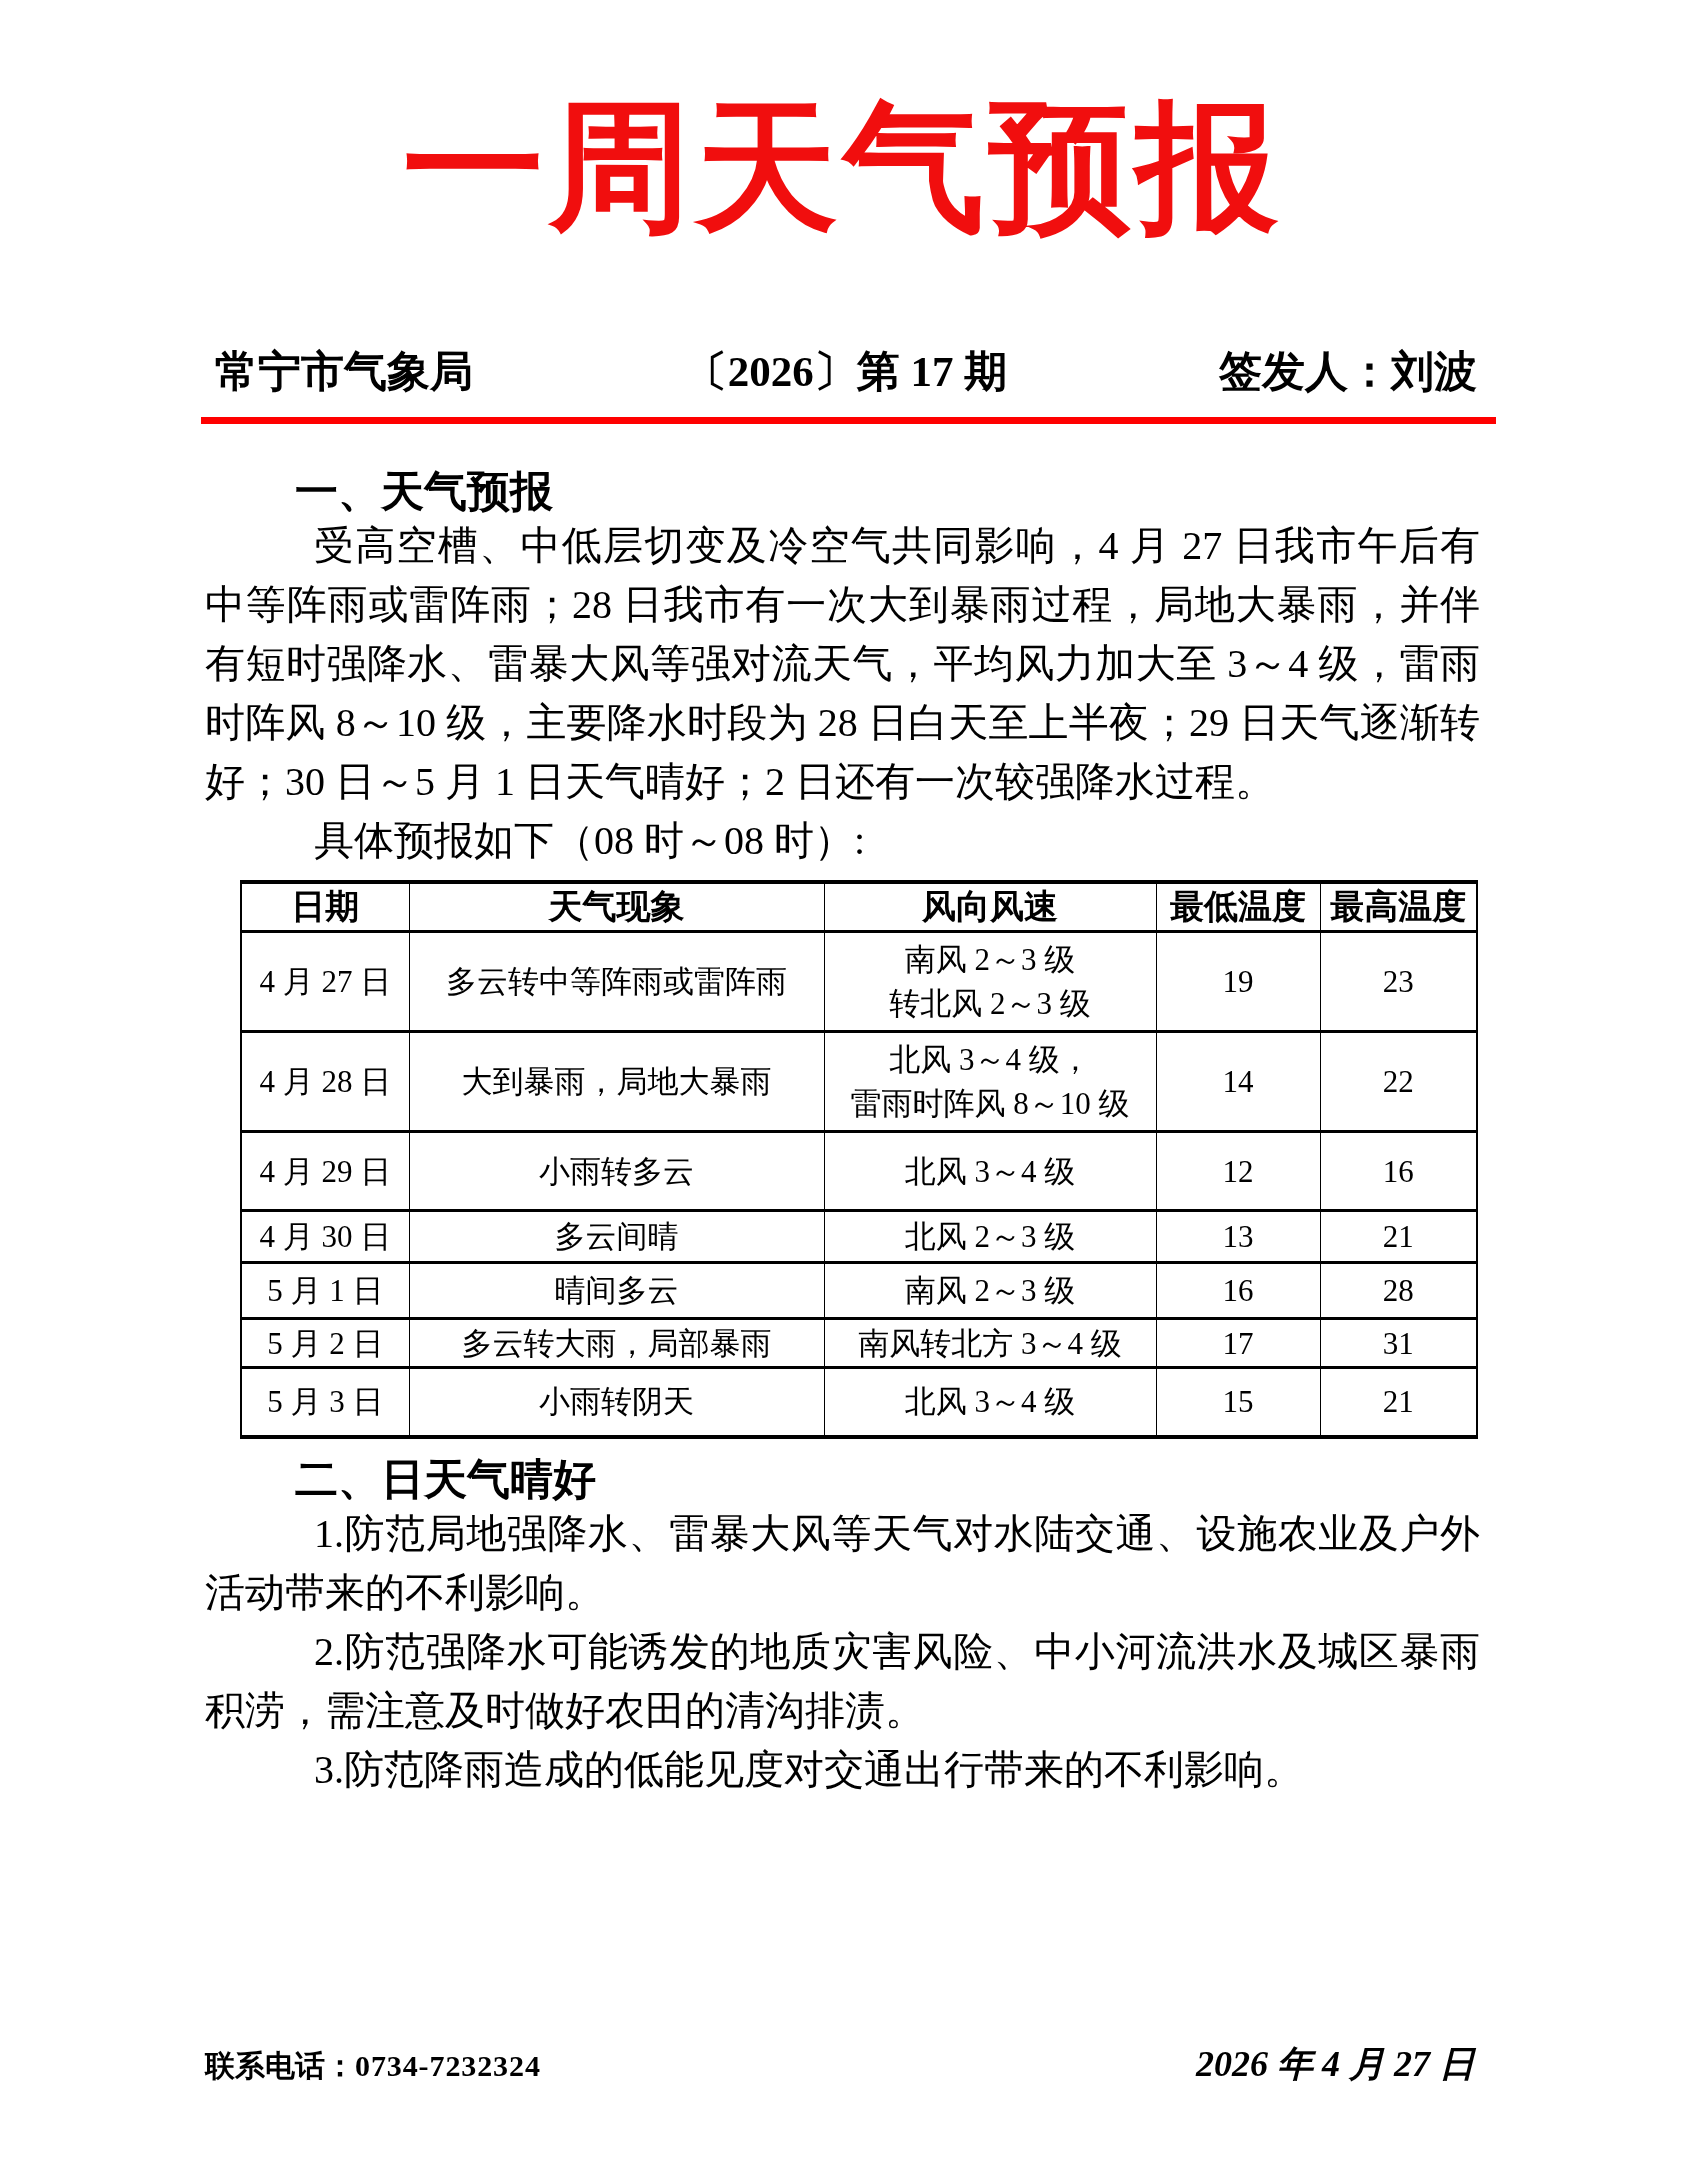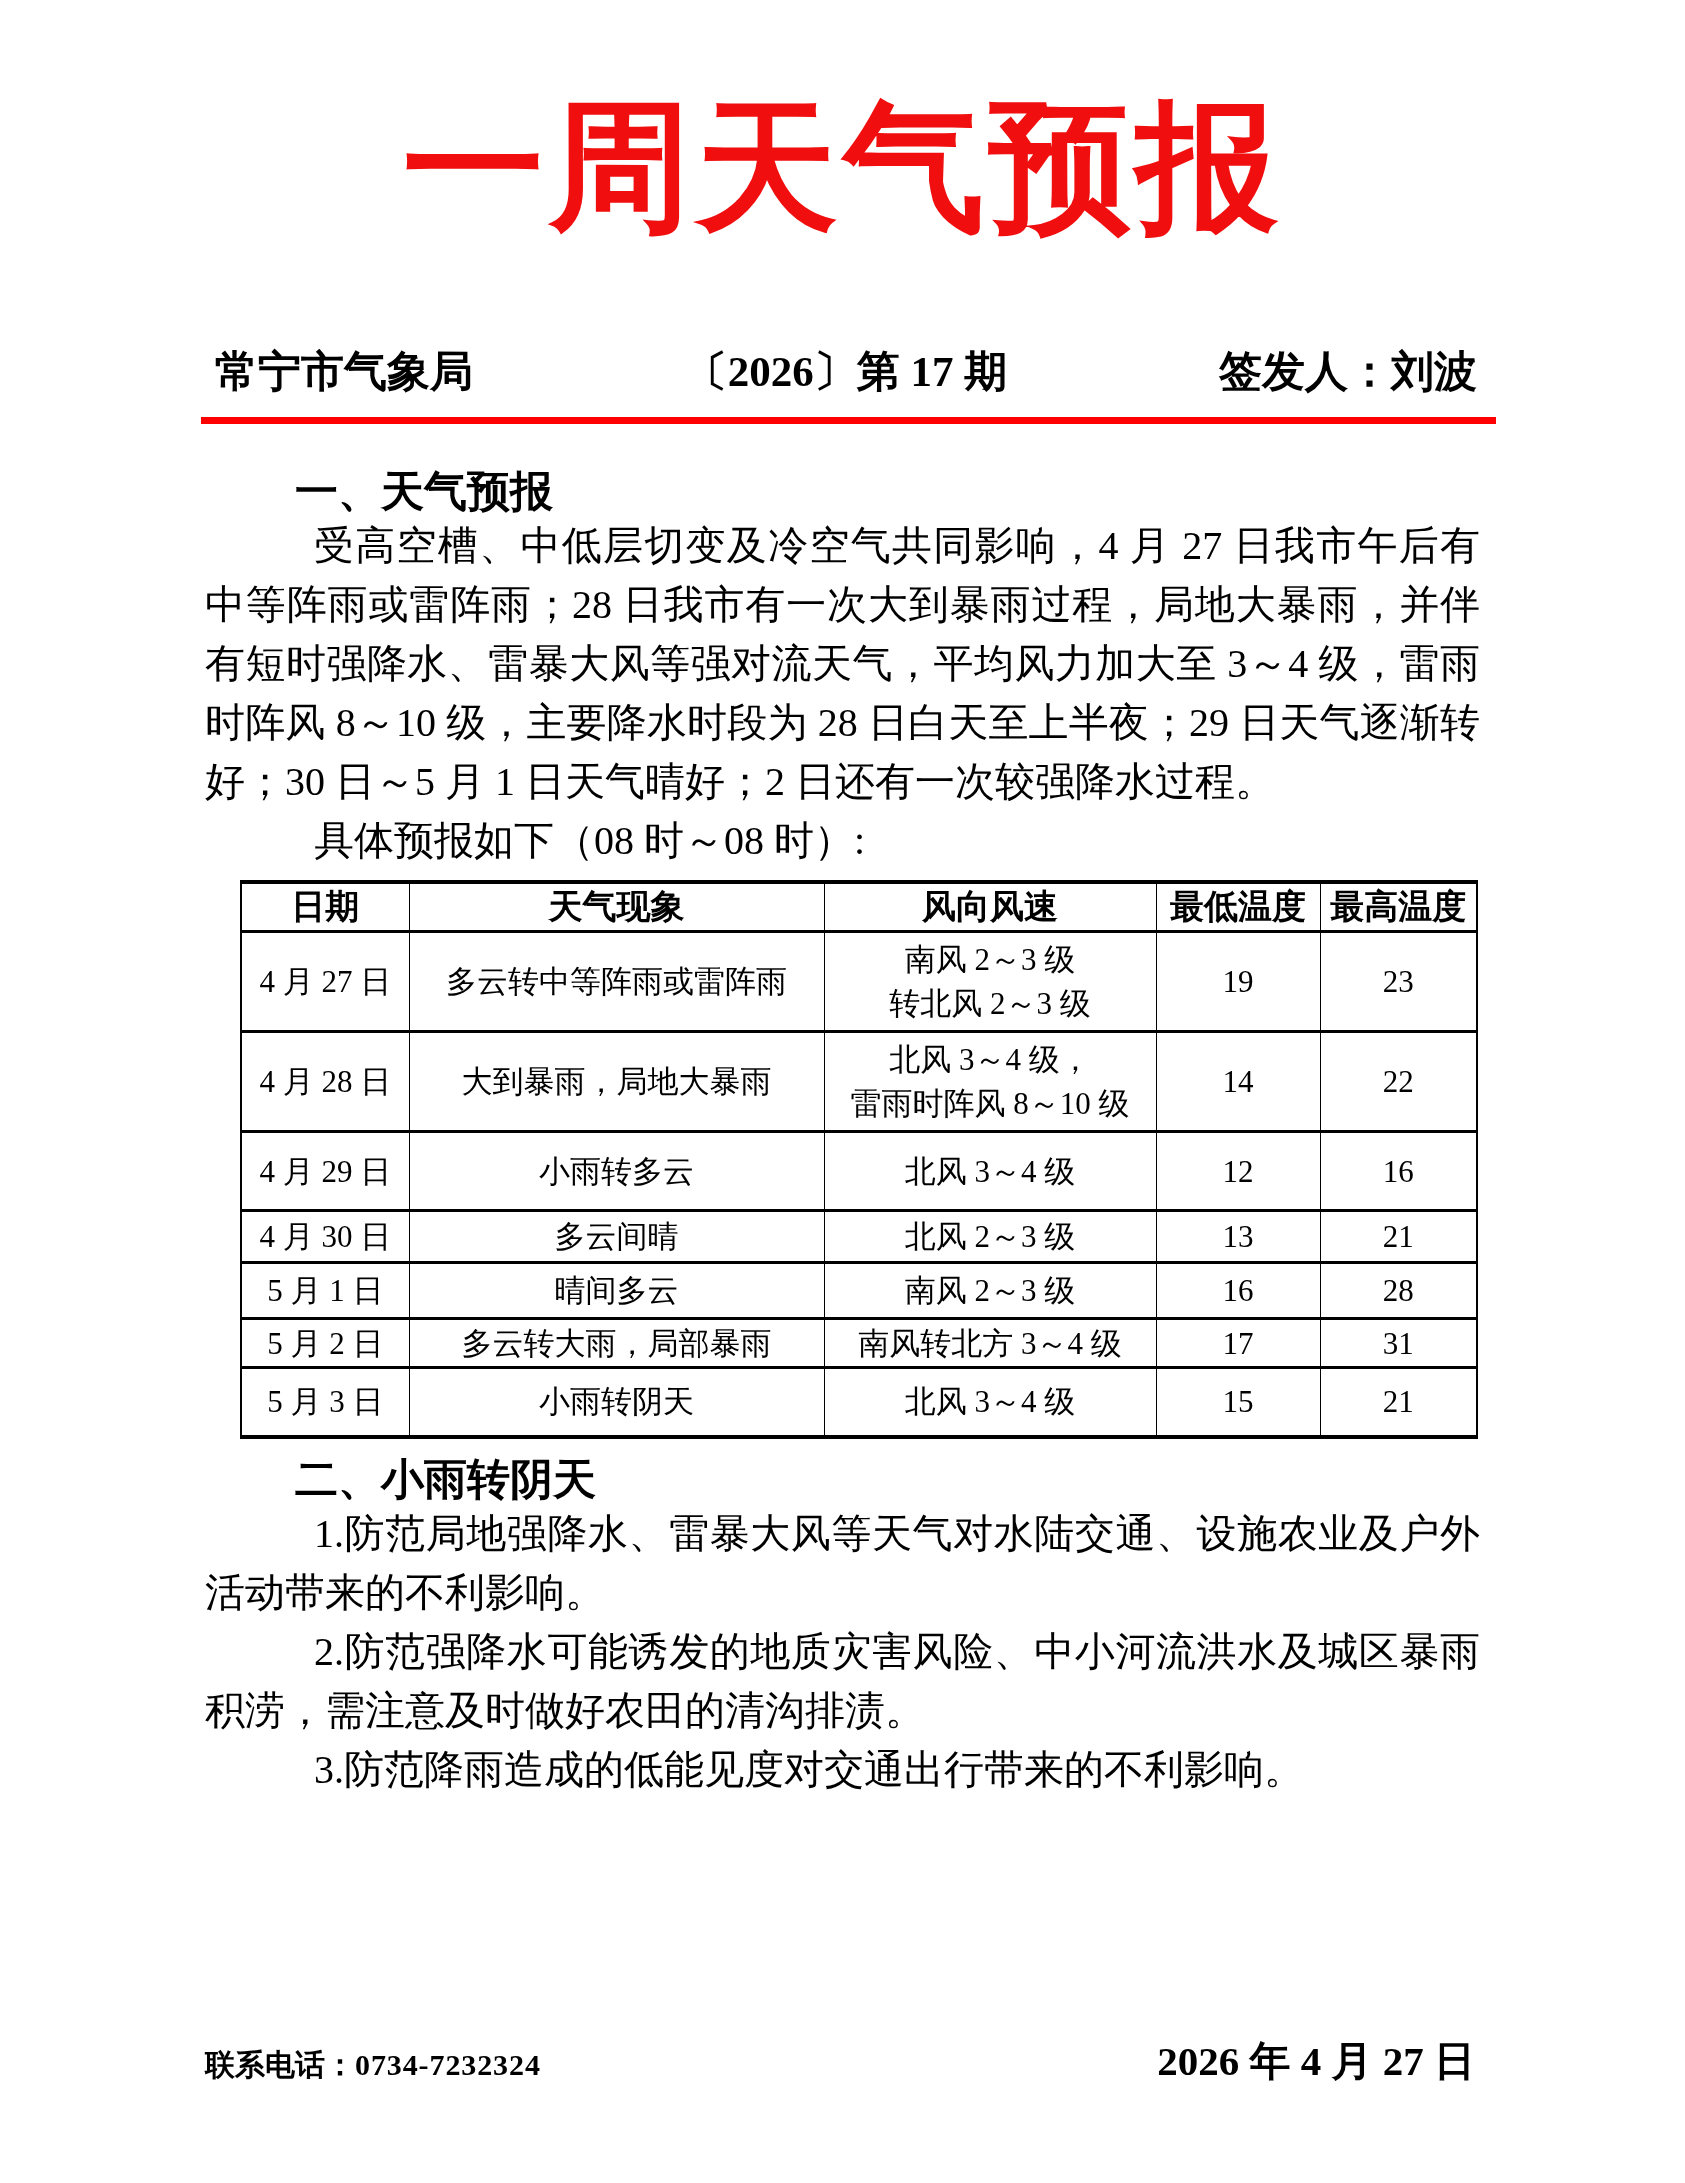--- a/index.html
+++ b/index.html
@@ -93,21 +93,21 @@
   .footer{
     position:absolute;
     left:205px;right:210px;bottom:94px;
     display:flex;
     justify-content:space-between;
     align-items:baseline;
     font-weight:bold;
   }
   .footer .phone{font-size:30px;}
   .footer .phone .num{letter-spacing:0.9px;}
-  .footer .fdate{font-size:41px;}
+  .footer .fdate{font-size:36px;font-style:italic;}
 </style>
 </head>
 <body>
 
 <div class="page" style="--title-red: #f10e0e; --rule-red: #ff0000;">
 
   <div class="title">一周天气预报</div>
 
   <div class="docinfo">
     <span>常宁市气象局</span>
@@ -205,21 +205,21 @@
             <td class="td-weather">小雨转阴天</td>
             <td class="td-wind">
               <div class="wind-line">北风 3～4 级</div>
             </td>
             <td class="td-low">15</td>
             <td class="td-high">21</td>
           </tr>
         </tbody>
     </table>
 
-    <h2 class="sec s2">二、小雨转阴天</h2>
+    <h2 class="sec s2">二、日天气晴好</h2>
 
     <div class="paras" id="s2items">
         <p>1.防范局地强降水、雷暴大风等天气对水陆交通、设施农业及户外活动带来的不利影响。</p>
         <p>2.防范强降水可能诱发的地质灾害风险、中小河流洪水及城区暴雨积涝，需注意及时做好农田的清沟排渍。</p>
         <p>3.防范降雨造成的低能见度对交通出行带来的不利影响。</p>
       </div>
 
   </div>
 
   <div class="footer">

